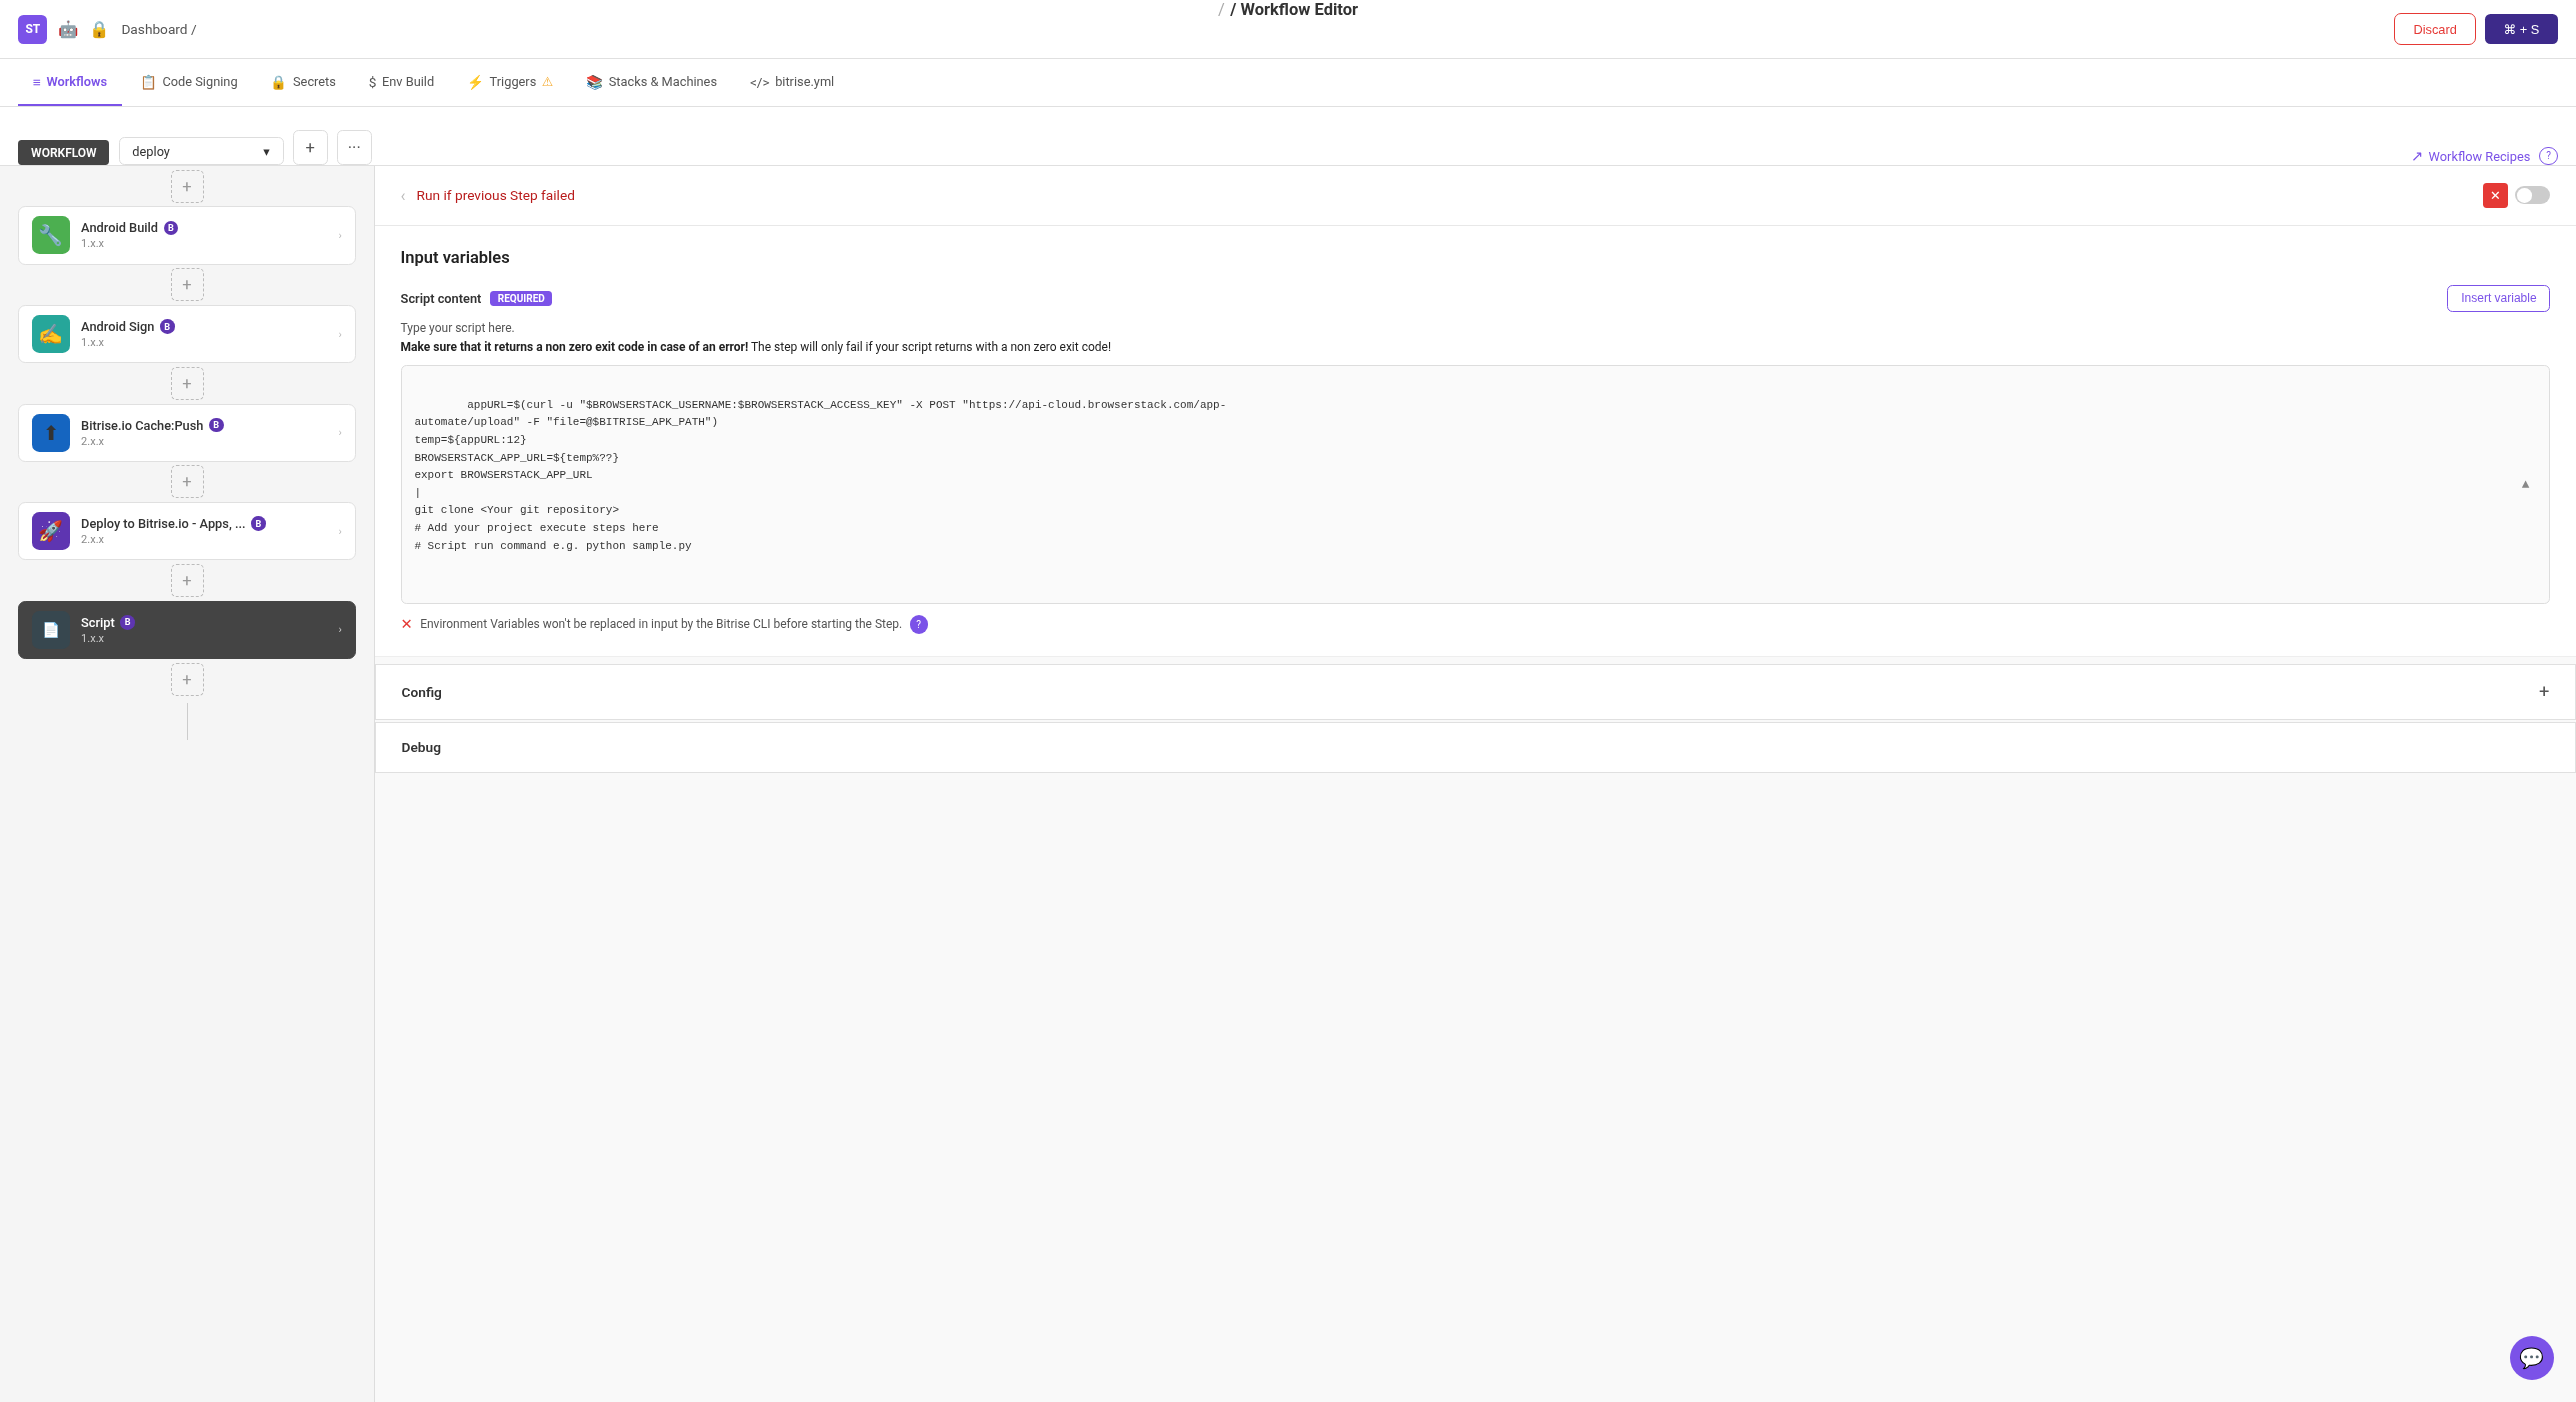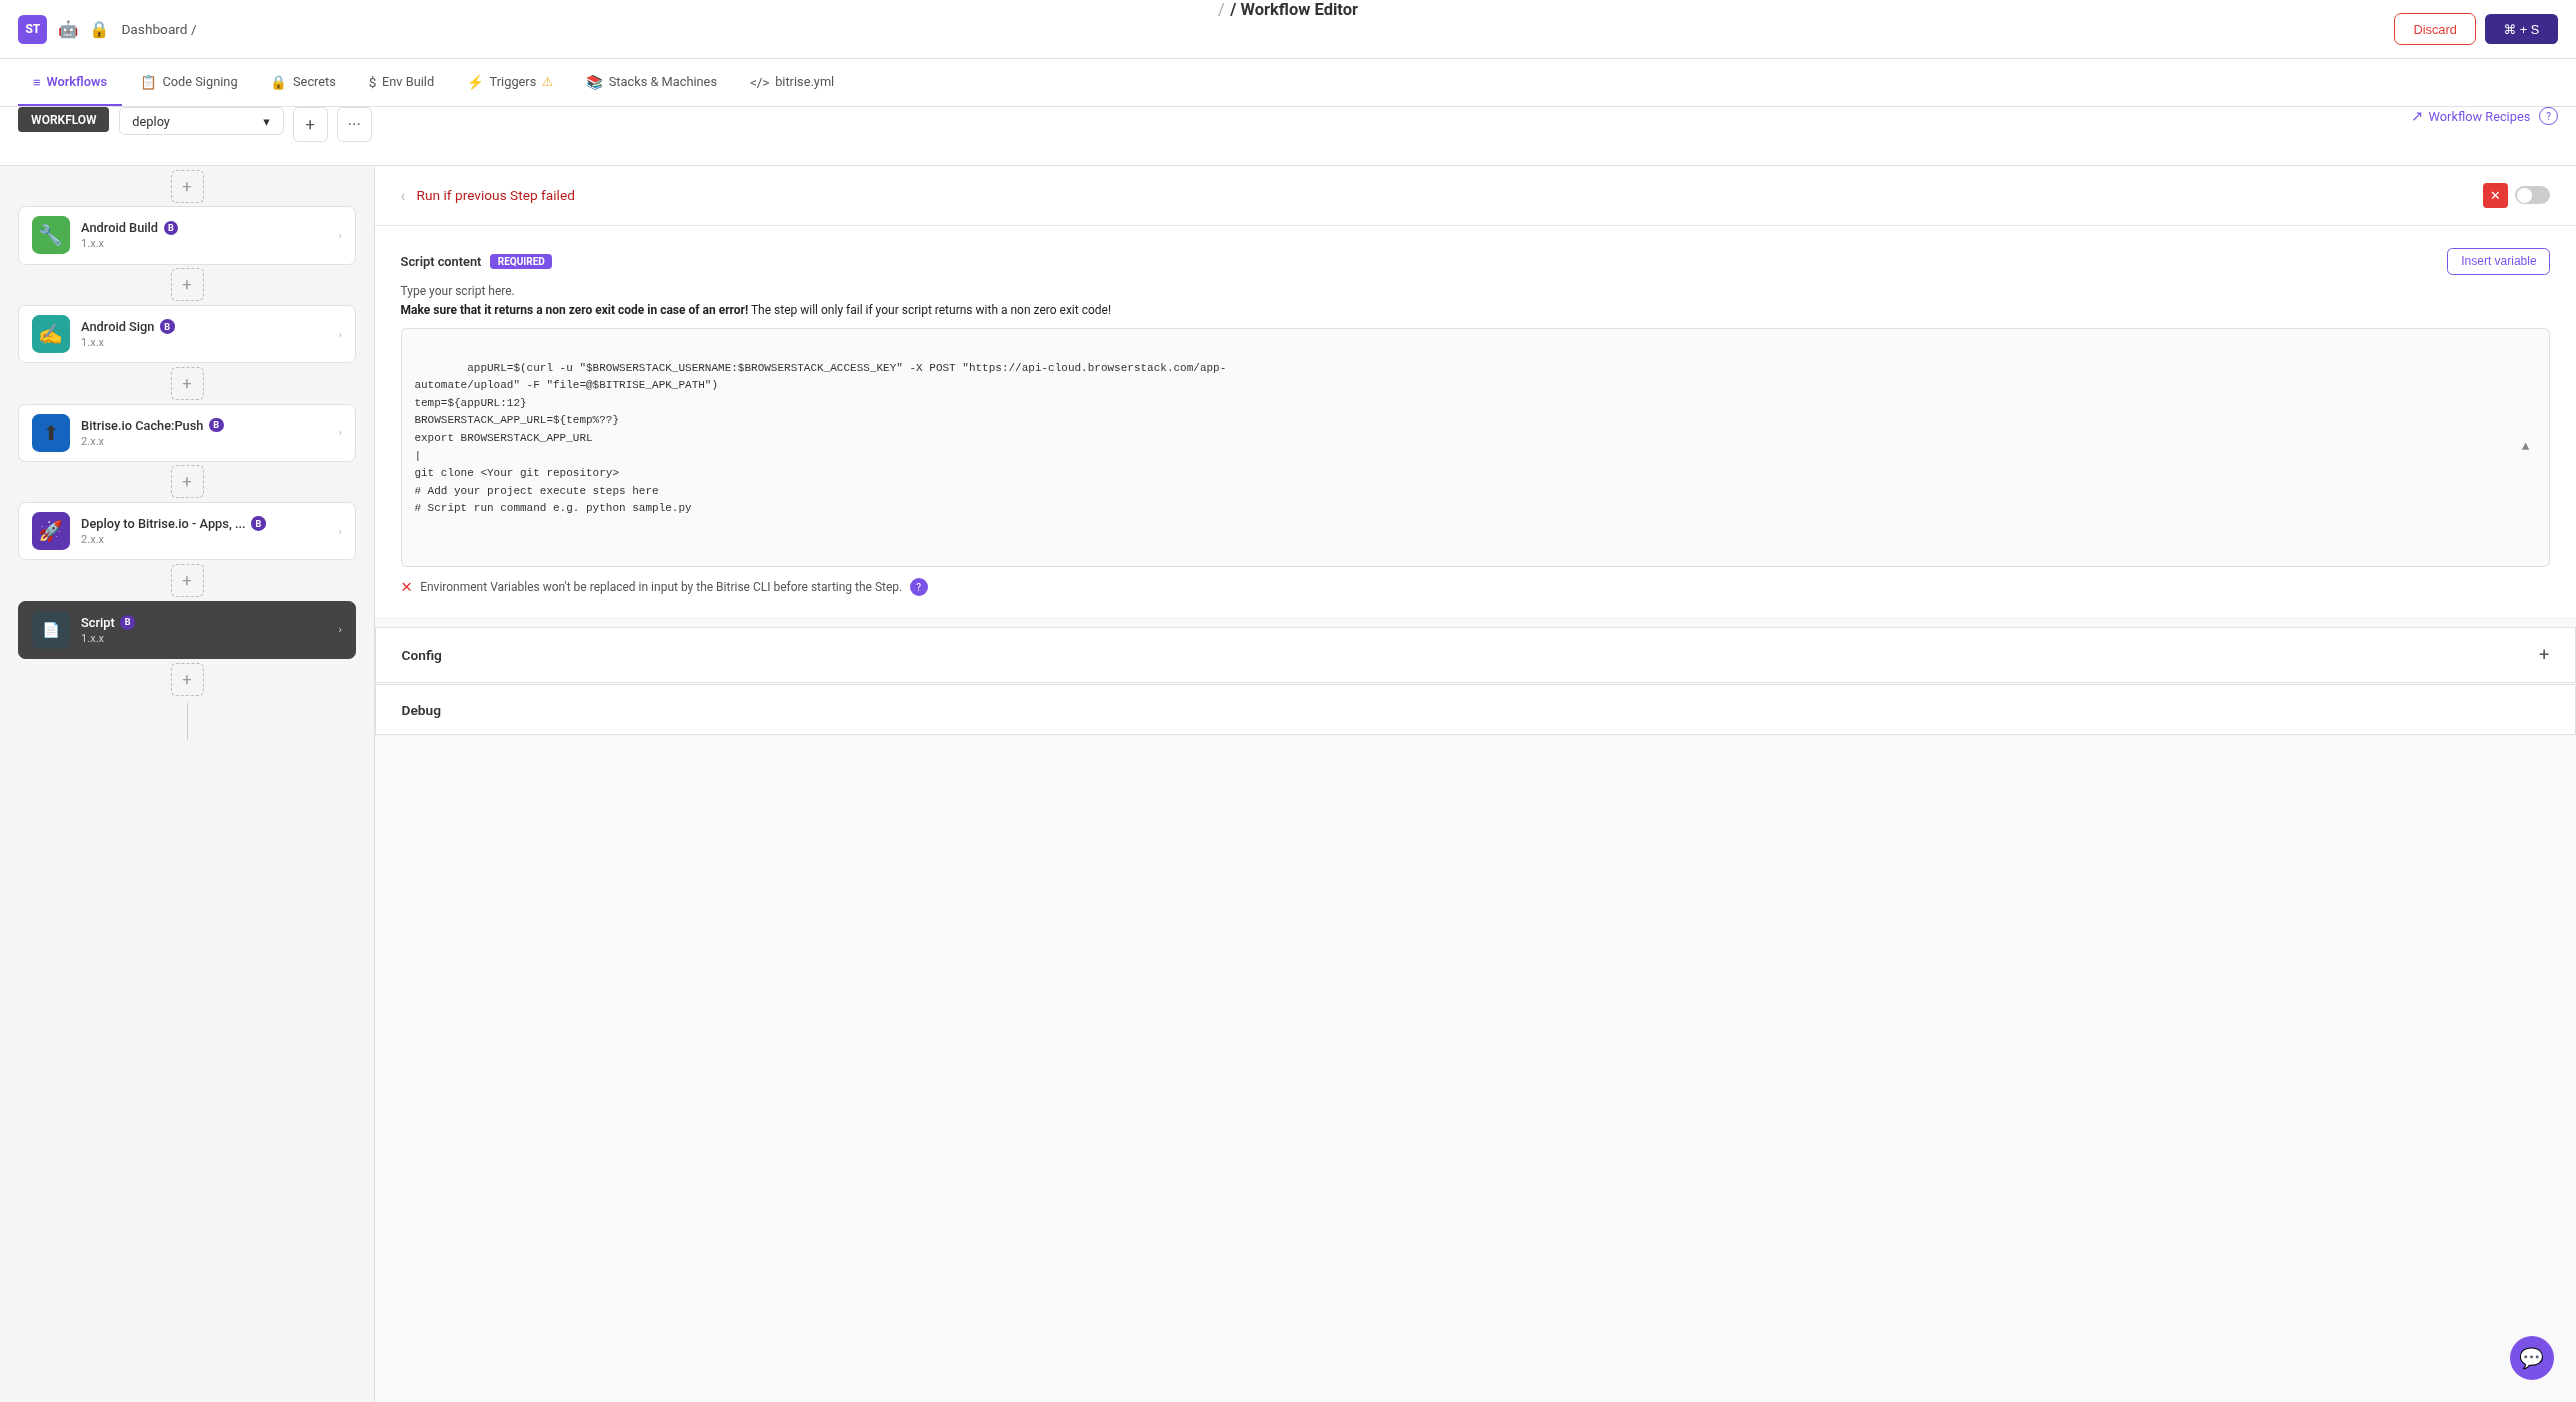--- a/index.html
+++ b/index.html
@@ -28,21 +28,21 @@
     .nav-tab {
       display: flex; align-items: center; gap: 5.5px; padding: 0 14.6px; height: 100%;
       cursor: pointer; font-size: 12.8px; color: #555; border-bottom: 2.7px solid transparent; text-decoration: none;
     }
     .nav-tab.active { color: #7b52e8; border-bottom: 2.7px solid #7b52e8; font-weight: 600; }
     .nav-tab .tab-icon { font-size: 13.7px; }
     .warning-icon { color: #f5a623; font-size: 12.8px; }
 
     
     .workflow-bar {
-      display: flex; align-items: flex-start; background: #fff; border-bottom: 0.9px solid #e0e0e0;
+      display: flex; align-items: flex-end; background: #fff; border-bottom: 0.9px solid #e0e0e0;
       padding: 0 18.3px; height: 59px; gap: 9.1px;
     }
     .workflow-label { background: #444; color: #fff; padding: 5.5px 12.8px; border-radius: 3.7px; font-size: 12px; font-weight: 600; }
     .workflow-select {
       display: flex; align-items: center; gap: 7.3px; border: 0.9px solid #ddd; border-radius: 5.5px;
       padding: 5.5px 12.8px; cursor: pointer; background: #fff; font-size: 12.8px; min-width: 165px;
     }
     .btn-icon { border: 0.9px solid #ddd; background: #fff; border-radius: 5.5px; width: 35px; height: 35px; display: flex; align-items: center; justify-content: center; cursor: pointer; font-size: 16.5px; color: #555; }
     .workflow-recipes-link { margin-left: auto; display: flex; align-items: center; gap: 5.5px; color: #7b52e8; font-size: 12.8px; cursor: pointer; text-decoration: none; }
     .help-icon { width: 18.3px; height: 18.3px; border: 1.4px solid #7b52e8; border-radius: 50%; display: flex; align-items: center; justify-content: center; font-size: 10px; color: #7b52e8; cursor: pointer; }
@@ -287,20 +287,21 @@
     <div class="run-section">
       <span class="run-arrow">‹</span>
       <span class="run-label">Run if previous Step failed</span>
       <div class="toggle-x">
         <div class="x-btn">✕</div>
         <div class="toggle"></div>
       </div>
     </div>
 
     <div class="section">
+      <div class="section-title">Input variables</div>
 
       <div class="field-header">
         <div class="field-label">
           <span>Script content</span>
           <span class="required-badge">REQUIRED</span>
         </div>
         <button class="insert-var-btn">Insert variable</button>
       </div>
 
       <div class="field-hint">Type your script here.</div>

